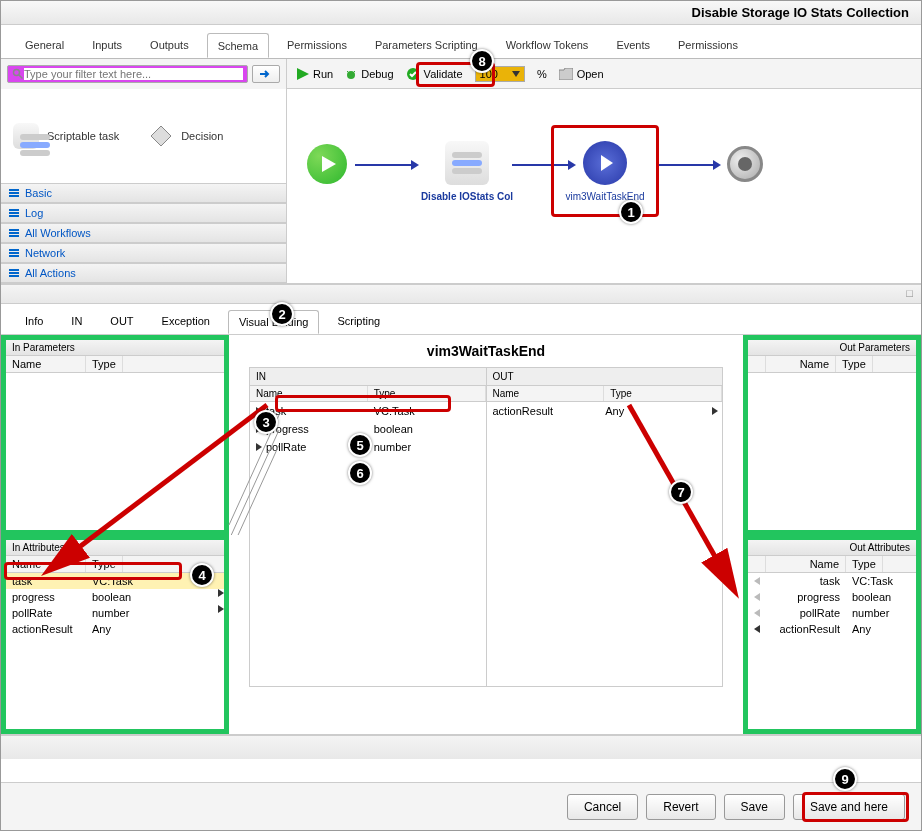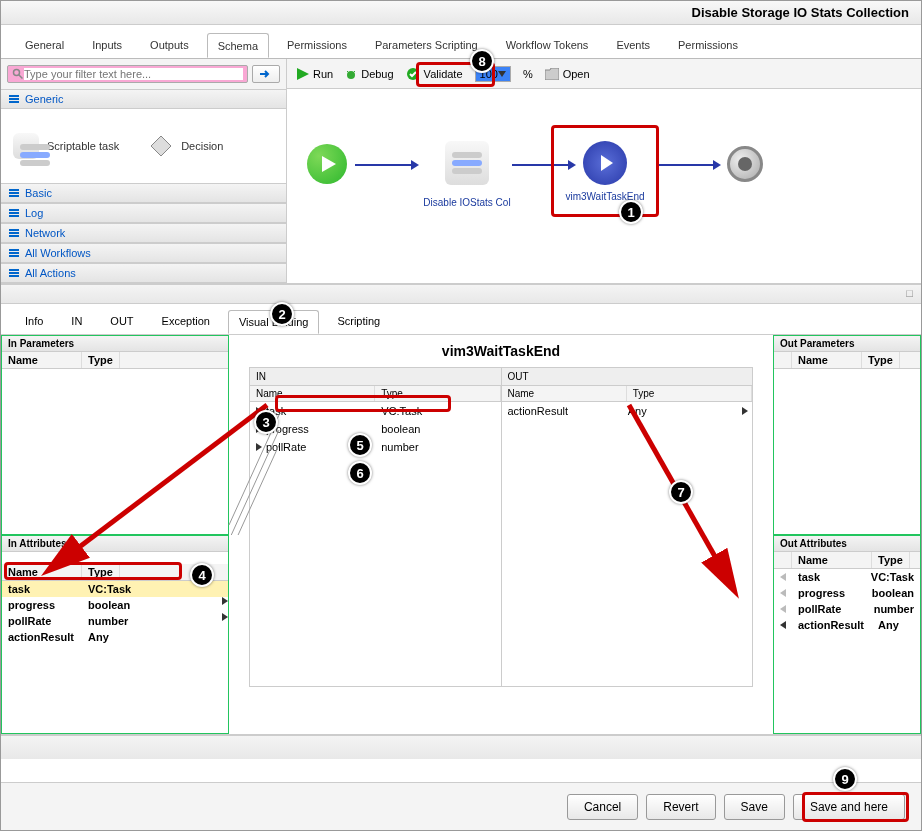--- a/index.html
+++ b/index.html
@@ -4,21 +4,21 @@
 <style>
 * { box-sizing: border-box; margin: 0; padding: 0; }
 body { font-family: Arial, sans-serif; font-size: 11px; background: #fff; width: 922px; height: 831px; overflow: hidden; position: relative; border: 1px solid #999; }
 .title-bar { background: linear-gradient(#f8f8f8, #e8e8e8); height: 24px; line-height: 24px; text-align: right; padding-right: 12px; font-weight: bold; font-size: 13px; border-bottom: 1px solid #ccc; }
 .top-tabs { display: flex; gap: 8px; padding: 8px 14px 0; background: #fff; border-bottom: 1px solid #bbb; height: 34px; }
 .top-tab { padding: 6px 10px; cursor: pointer; color: #333; position: relative; }
 .top-tab.active { border: 1px solid #bbb; border-bottom: 1px solid #fff; background: #fff; border-radius: 3px 3px 0 0; }
 .schema-area { display: flex; height: 225px; border-bottom: 1px solid #ccc; }
 .palette { width: 286px; border-right: 1px solid #ccc; display: flex; flex-direction: column; }
 .filter-row { display: flex; padding: 6px; gap: 4px; background: #f4f4f4; }
-.filter-input { flex: 1; display: flex; align-items: center; border: 1px solid #aaa; background: #f9a8d4; padding: 2px 4px; border-radius: 2px; }
+.filter-input { flex: 1; display: flex; align-items: center; border: 1px solid #aaa; background: #d946ef; padding: 2px 4px; border-radius: 2px; }
 .filter-input input { border: none; outline: none; flex: 1; font-size: 11px; color: #999; }
 .filter-btn { width: 28px; border: 1px solid #aaa; background: linear-gradient(#fff,#eee); border-radius: 2px; display:flex; align-items:center; justify-content:center; }
 .cat-header { background: linear-gradient(#f4f4f4,#e4e4e4); padding: 3px 8px; border-top: 1px solid #ccc; border-bottom: 1px solid #ccc; color: #0056c4; cursor: pointer; display:flex; align-items:center; gap:6px; }
 .cat-icon { width:10px; height:8px; }
 .palette-body { flex: 1; background: #fff; display: flex; gap: 30px; padding: 20px 12px; }
 .pal-item { display: flex; align-items: center; gap: 8px; color: #333; }
 .canvas-wrap { flex: 1; display: flex; flex-direction: column; }
 .canvas-toolbar { height: 30px; display: flex; align-items: center; gap: 12px; padding: 0 10px; background: #f4f4f4; border-bottom: 1px solid #ccc; }
 .tb-btn { display: flex; align-items: center; gap: 4px; cursor: pointer; }
 .canvas { flex: 1; background: #fff; position: relative; }
@@ -36,21 +36,21 @@
 .arrow-line::after { content:""; position:absolute; right:-2px; top:-4px; width:0; height:0; border-left:8px solid #2838a8; border-top:5px solid transparent; border-bottom:5px solid transparent; }
 .red-box { position: absolute; border: 3px solid #cc0000; border-radius: 4px; pointer-events: none; }
 .callout { position: absolute; width: 24px; height: 24px; background: #000; color: #fff; border-radius: 50%; border: 2px solid #fff; font-size: 13px; font-weight: bold; display: flex; align-items: center; justify-content: center; z-index: 100; box-shadow: 0 0 3px rgba(0,0,0,0.5); }
 .spacer-bar { height: 20px; background: linear-gradient(#f4f4f4,#e8e8e8); border-top: 1px solid #ccc; border-bottom: 1px solid #ccc; position:relative; }
 .spacer-bar::after { content:"□"; position:absolute; right:8px; top:2px; color:#888; }
 .mid-tabs { display: flex; padding: 6px 14px 0; border-bottom: 1px solid #ccc; gap: 8px; }
 .mid-tab { padding: 5px 10px; cursor: pointer; }
 .mid-tab.active { border: 1px solid #bbb; border-bottom: 1px solid #fff; border-radius: 3px 3px 0 0; background: #fff; }
 .binding-area { display: flex; height: 400px; position: relative; border-bottom: 1px solid #ccc; }
 .panel { display: flex; flex-direction: column; }
-.panel-block { border: 1px solid #22c55e; margin: 0; display: flex; flex-direction: column; font-weight: bold; }
+.panel-block { border: 5px solid #22c55e; margin: 0; display: flex; flex-direction: column; }
 .panel-head { background: linear-gradient(#f4f4f4,#e4e4e4); padding: 2px 6px; font-size: 10px; border-bottom: 1px solid #ccc; }
 .tbl { font-size: 11px; }
 .tbl-head { display: flex; background: #f4f4f4; border-bottom: 1px solid #ccc; }
 .tbl-head > div { padding: 2px 6px; border-right: 1px solid #ddd; }
 .tbl-row { display: flex; }
 .tbl-row > div { padding: 2px 6px; }
 .center-title { text-align: center; font-size: 14px; font-weight: bold; padding: 8px 0; }
 .inout-wrap { display: flex; border: 1px solid #ccc; height: 320px; margin: 0 20px; }
 .inout-col { flex: 1; display: flex; flex-direction: column; border-right: 1px solid #ccc; }
 .inout-col:last-child { border-right: none; }
@@ -95,28 +95,20 @@
             <line x1="9" y1="9" x2="14" y2="14" stroke="#888" stroke-width="2"></line>
           </svg>
         <input placeholder="Type your filter text here..." style="">
       </div>
       <div class="filter-btn">
         <svg width="14" height="10">
             <path d="M1 5 L9 5 M6 2 L9 5 L6 8" fill="none" stroke="#06c" stroke-width="2"></path>
           </svg>
       </div>
     </div>
-    <div class="cat-header">
-      <svg class="cat-icon">
-          <rect x="0" y="0" width="10" height="2" fill="#06c"></rect>
-          <rect x="0" y="3" width="10" height="2" fill="#06c"></rect>
-          <rect x="0" y="6" width="10" height="2" fill="#06c"></rect>
-        </svg>
-      <span>Generic</span>
-    </div>
     <div class="palette-body">
       <div class="pal-item">
         <div style="width:26px;height:26px;" class="scroll-icon"></div>
         <span>Scriptable task</span>
       </div>
       <div class="pal-item">
         <svg width="24" height="24">
             <polygon points="12,2 22,12 12,22 2,12" fill="#ddd" stroke="#888"></polygon>
           </svg>
         <span>Decision</span>
@@ -137,29 +129,29 @@
           <rect x="0" y="6" width="10" height="2" fill="#06c"></rect>
         </svg>
         <span>Log</span>
       </div>
     <div class="cat-header">
         <svg class="cat-icon">
           <rect x="0" y="0" width="10" height="2" fill="#06c"></rect>
           <rect x="0" y="3" width="10" height="2" fill="#06c"></rect>
           <rect x="0" y="6" width="10" height="2" fill="#06c"></rect>
         </svg>
+        <span>All Workflows</span>
+      </div>
+    <div class="cat-header">
+        <svg class="cat-icon">
+          <rect x="0" y="0" width="10" height="2" fill="#06c"></rect>
+          <rect x="0" y="3" width="10" height="2" fill="#06c"></rect>
+          <rect x="0" y="6" width="10" height="2" fill="#06c"></rect>
+        </svg>
         <span>Network</span>
-      </div>
-    <div class="cat-header">
-        <svg class="cat-icon">
-          <rect x="0" y="0" width="10" height="2" fill="#06c"></rect>
-          <rect x="0" y="3" width="10" height="2" fill="#06c"></rect>
-          <rect x="0" y="6" width="10" height="2" fill="#06c"></rect>
-        </svg>
-        <span>All Workflows</span>
       </div>
     <div class="cat-header">
         <svg class="cat-icon">
           <rect x="0" y="0" width="10" height="2" fill="#06c"></rect>
           <rect x="0" y="3" width="10" height="2" fill="#06c"></rect>
           <rect x="0" y="6" width="10" height="2" fill="#06c"></rect>
         </svg>
         <span>All Actions</span>
       </div>
   </div>
@@ -180,42 +172,42 @@
           </svg>
         <span>Debug</span>
       </div>
       <div class="tb-btn">
         <svg width="14" height="14">
             <circle cx="7" cy="7" r="6" fill="#2a2"></circle>
             <path d="M4 7 L6 9 L10 5" fill="none" stroke="#fff" stroke-width="2"></path>
           </svg>
         <span>Validate</span>
       </div>
-      <div style="border:1px solid #aaa; padding:1px 4px; background:#3b82f6; display:flex; align-items:center; gap:0;justify-content:flex-end;">
+      <div style="border:1px solid #aaa; padding:1px 4px; background:#eab308; display:flex; align-items:center; gap:14px;justify-content:flex-end;">
         <span>100</span>
         <svg width="8" height="6">
             <polygon points="0,0 8,0 4,6" fill="#333"></polygon>
           </svg>
       </div>
       <span>%</span>
       <div class="tb-btn">
         <svg width="14" height="12">
             <path d="M0 2 L5 2 L6 0 L14 0 L14 12 L0 12 Z" fill="#ccc" stroke="#888"></path>
           </svg>
         <span>Open</span>
       </div>
     </div>
     <div class="canvas">
       <div class="wf-node" style="left:20px; top:55px;">
           <div class="green-circle"></div>
         </div>
       <div class="arrow-line" style="left:68px; top:75px; width:62px;"></div>
       <div class="wf-node" style="left:130px; top:52px; width:100px;">
         <div class="scroll-icon" style="margin:0 auto;"></div>
-        <div style="margin-top:12px;">Disable IOStats Col</div>
+        <div style="margin-top:6px;font-weight:bold;">Disable IOStats Col</div>
       </div>
       <div class="arrow-line" style="left:225px; top:75px; width:62px;"></div>
       <div class="wf-node" style="left:268px; top:52px; width:100px;">
         <div class="gear-icon" style="margin:0 auto;"></div>
         <div style="margin-top:6px;">vim3WaitTaskEnd</div>
       </div>
       <div class="arrow-line" style="left:370px; top:75px; width:62px;"></div>
       <div class="wf-node" style="left:440px; top:57px;">
           <div class="end-circle"></div>
         </div>
@@ -240,21 +232,21 @@
   <div class="panel" style="width:228px;">
     <div class="panel-block" style="height:200px;">
       <div class="panel-head">In Parameters</div>
       <div class="tbl">
         <div class="tbl-head">
             <div style="width:80px;">Name</div>
             <div>Type</div>
           </div>
       </div>
     </div>
-    <div class="panel-block" style="flex:1;gap:12px;">
+    <div class="panel-block" style="flex:1;">
       <div class="panel-head">In Attributes</div>
       <div class="tbl">
         <div class="tbl-head">
             <div style="width:80px;">Name</div>
             <div>Type</div>
           </div>
         <div class="tbl-row" style="background:#fff2b3;">
             <div style="width:80px;">task</div>
             <div>VC:Task</div>
           </div>
@@ -328,21 +320,21 @@
         </defs>
       <line x1="10" y1="10" x2="115" y2="195" stroke="#cc0000" stroke-width="5" marker-end="url(#ah2)"></line>
     </svg>
     <svg style="position:absolute; left:-10px; top:50px; pointer-events:none;" width="70" height="150">
       <line x1="10" y1="140" x2="60" y2="30" stroke="#999" stroke-width="1"></line>
       <line x1="10" y1="155" x2="60" y2="45" stroke="#999" stroke-width="1"></line>
       <line x1="10" y1="170" x2="60" y2="60" stroke="#999" stroke-width="1"></line>
     </svg>
   </div>
 
-  <div class="panel" style="width:148px;">
+  <div class="panel" style="width:178px;text-align:right;">
     <div class="panel-block" style="height:200px;">
       <div class="panel-head">Out Parameters</div>
       <div class="tbl">
         <div class="tbl-head">
             <div style="width:18px;"></div>
             <div style="width:70px;">Name</div>
             <div>Type</div>
           </div>
       </div>
     </div>

